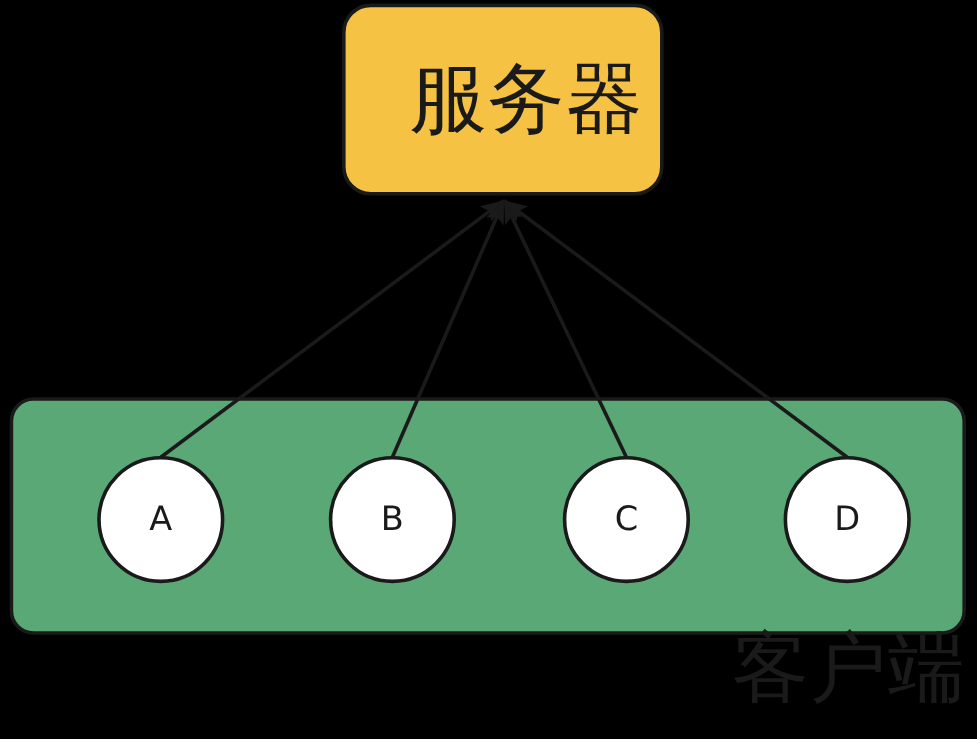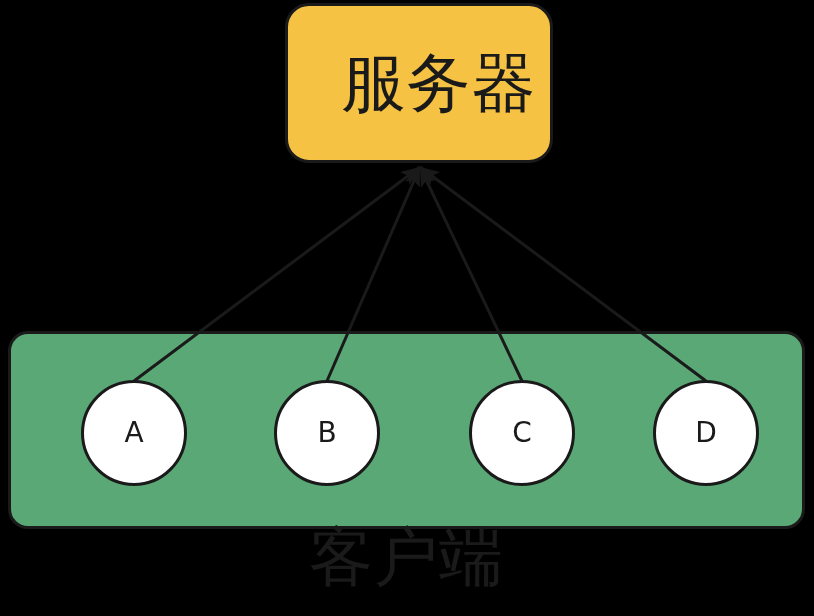--- a/index.html
+++ b/index.html
@@ -89,21 +89,21 @@
   }
   .node-a { left: 81px; }
   .node-b { left: 274px; }
   .node-c { left: 469px; }
   .node-d { left: 653px; }
   .group-label {
     position: absolute;
     left: 8px;
     top: 525px;
     width: 797px;
-    text-align: center;
+    text-align: right;
     font-size: 64px;
     line-height: 1;
     color: var(--ink);
     letter-spacing: 1px;
     z-index: 2;
     white-space: nowrap;
   }
 </style>
 </head>
 <body>

